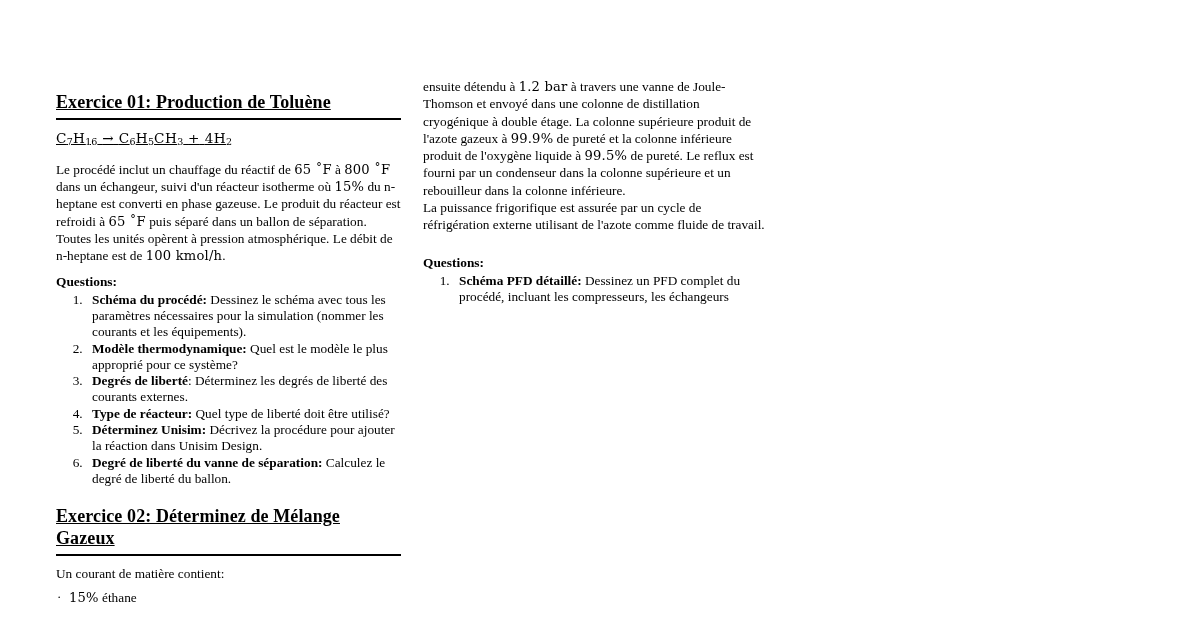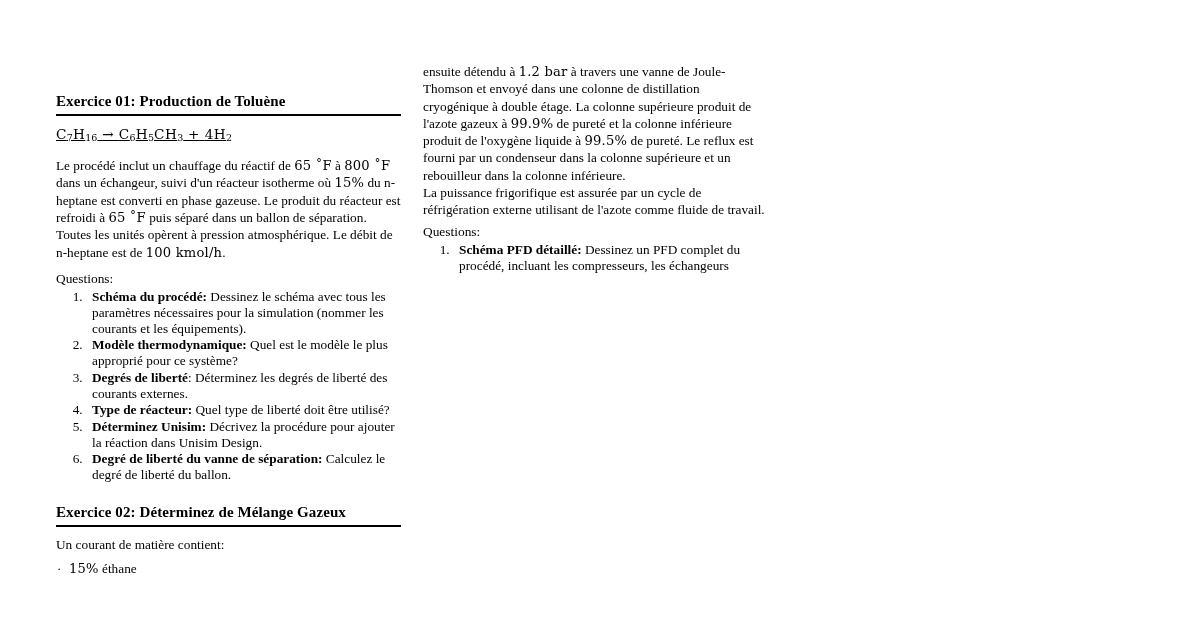--- a/index.html
+++ b/index.html
@@ -24,26 +24,27 @@
   
   .col {
     position: absolute;
     top: 0;
   }
   .col-left  { left: 56px;  width: 345px; }
   .col-right { left: 423px; width: 342px; }
 
   
   .sec-head {
-    font-size: 15px;
+    font-size: 18px;
     font-weight: bold;
     letter-spacing: 0.1px;
     line-height: 1.2;
     margin: 0;
     padding: 0 0 4px 0;
+    text-decoration: underline;
   }
   .sec-rule {
     border: 0;
     border-top: 2.2px solid #000;
     margin: 0 0 9px 0;
     padding: 0;
     width: 345px;
   }
 
   
@@ -78,21 +79,21 @@
   }
   .equation sub {
     font-size: 0.70em;
     vertical-align: -0.22em;
     letter-spacing: 0;
   }
 
   
   .q-label {
     font-size: 13.4px;
-    font-weight: normal;
+    font-weight: bold;
     margin: 4px 0 2px 0;
     line-height: 17px;
   }
 
   
   ol.q-list {
     margin: 0;
     padding: 0 0 0 30px;
     font-size: 13.3px;
     line-height: 16px;
@@ -166,25 +167,25 @@
     <hr class="sec-rule">
 
     <p class="body tight">Un courant de matière contient:</p>
 
     <ul class="dot-list">
       <li><span class="dot">·</span><span class="m">15%</span><span> éthane</span></li>
 
     </ul>
   </div>
 
-  <div class="col col-right" style="top:63px;">
+  <div class="col col-right" style="top:78px;">
 
     <p class="body tight"><span>ensuite détendu à </span><span class="m">1.2 bar</span><span> à travers une vanne de Joule-Thomson et envoyé dans une colonne de distillation cryogénique à double étage. La colonne supérieure produit de l'azote gazeux à </span><span class="m">99.9%</span><span> de pureté et la colonne inférieure produit de l'oxygène liquide à </span><span class="m">99.5%</span><span> de pureté. Le reflux est fourni par un condenseur dans la colonne supérieure et un rebouilleur dans la colonne inférieure.</span></p>
 
-    <p class="body" style="margin-bottom:4px;">La puissance frigorifique est assurée par un cycle de réfrigération externe utilisant de l'azote comme fluide de travail.</p>
+    <p class="body" style="margin-bottom:20px;">La puissance frigorifique est assurée par un cycle de réfrigération externe utilisant de l'azote comme fluide de travail.</p>
 
     <p class="q-label">Questions:</p>
 
     <ol class="q-list">
       <li><span class="q-title">Schéma PFD détaillé:</span><span> Dessinez un PFD complet du procédé, incluant les compresseurs, les échangeurs</span></li>
     </ol>
   </div>
 
 </div>
 

